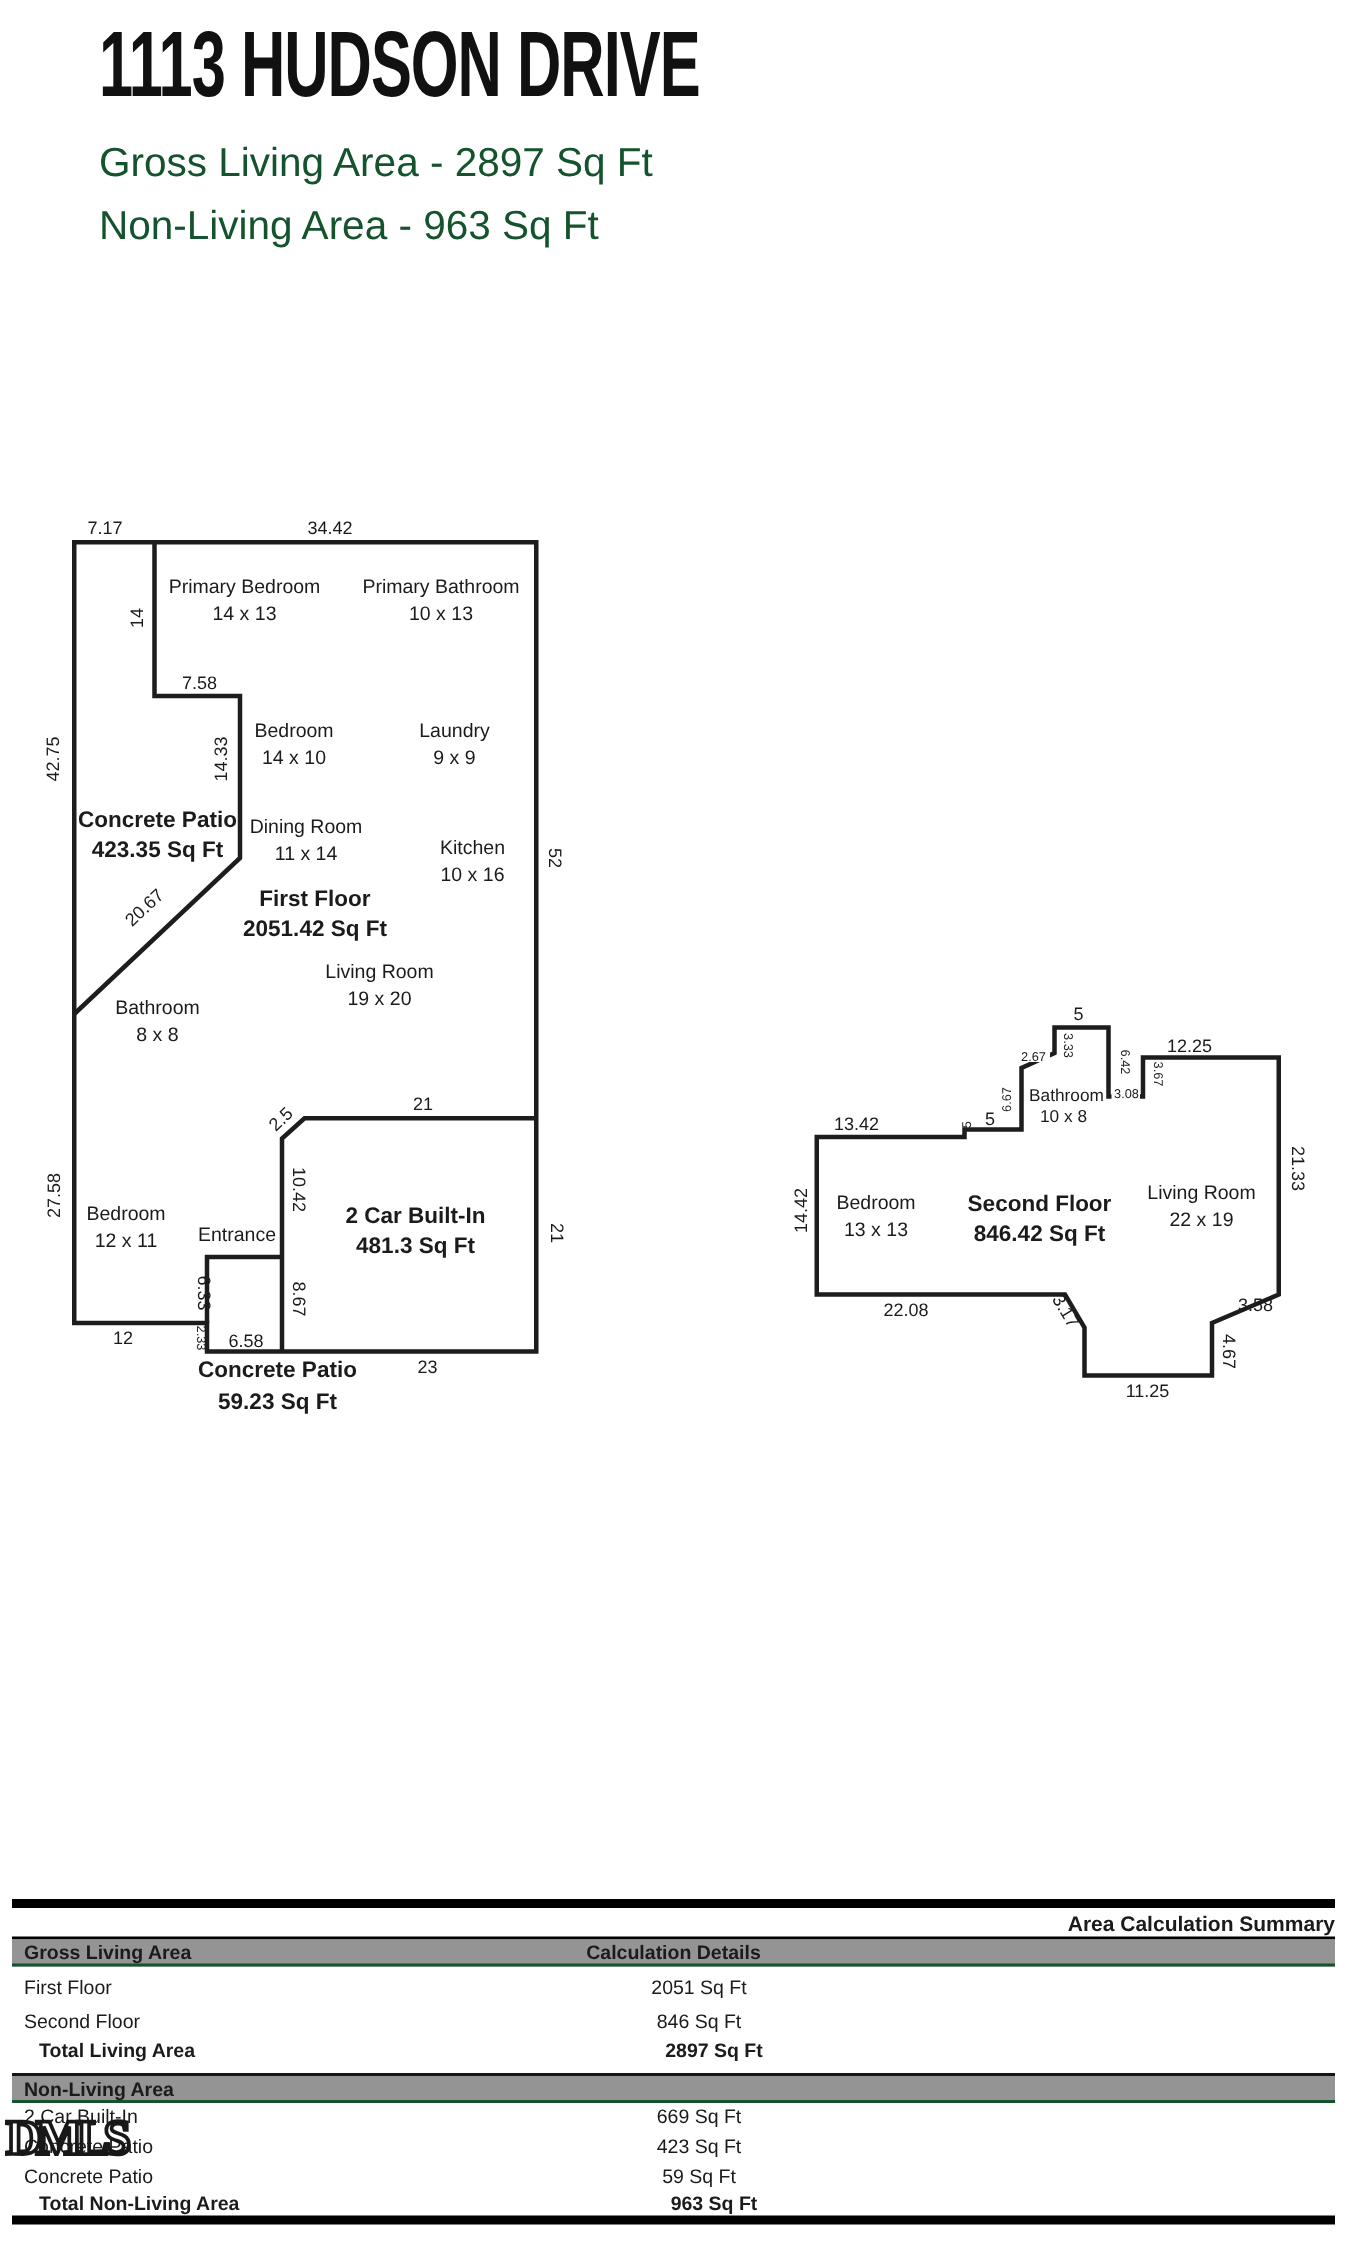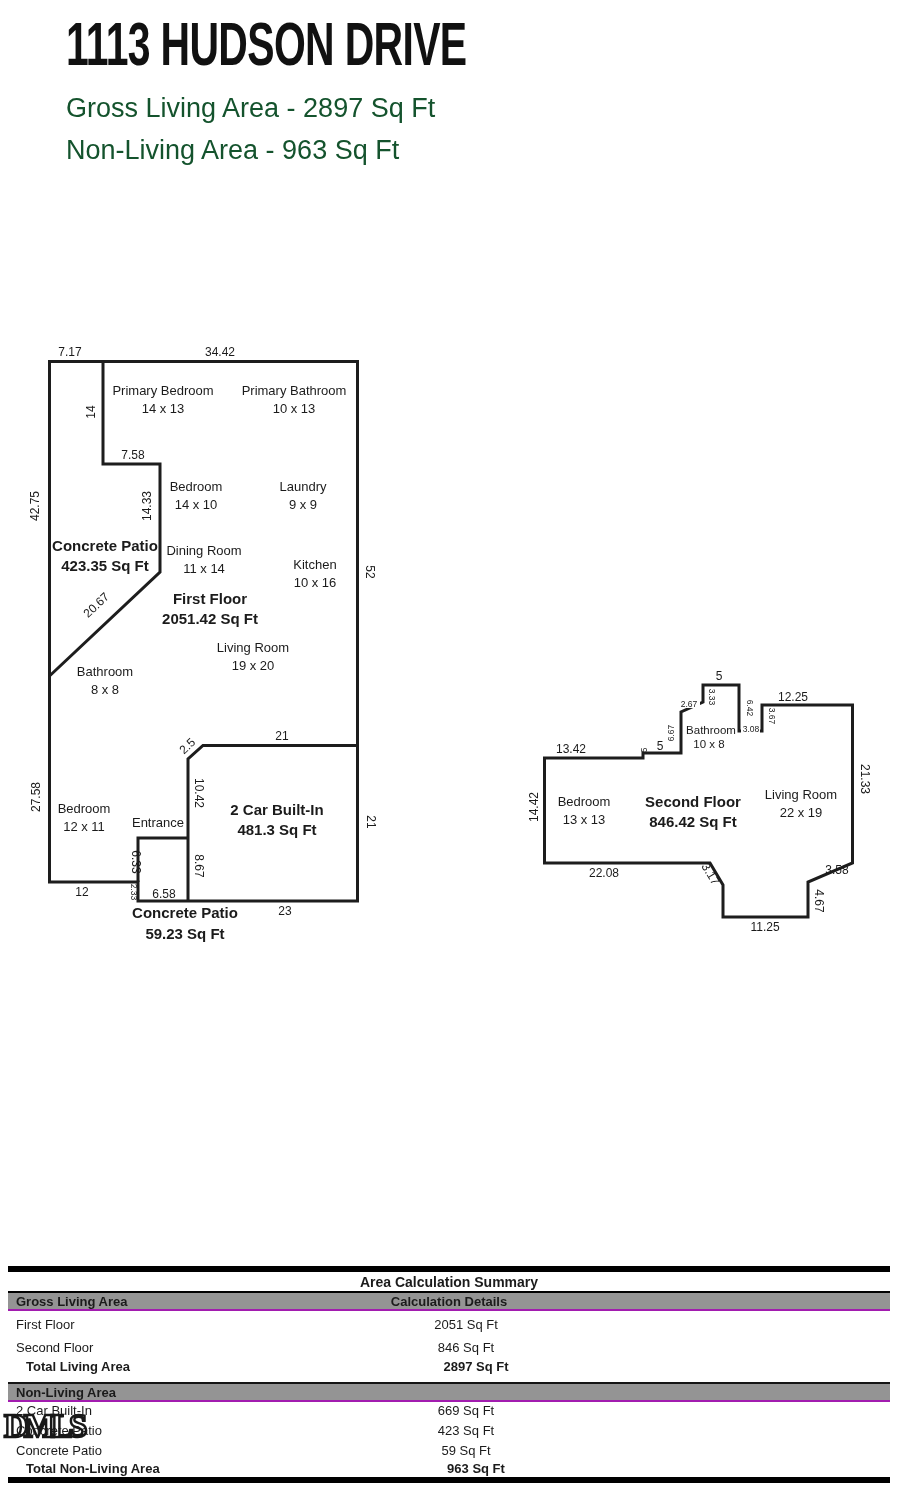--- a/index.html
+++ b/index.html
@@ -25,22 +25,22 @@
   .plans{position:absolute;left:0;top:330px;}
   .wall{fill:none;stroke:#1d1d1d;stroke-width:3;stroke-linejoin:miter;}
   text{fill:#1b1b1b;}
   .room{font-size:13px;text-anchor:middle;}
   .aname{font-size:15px;font-weight:bold;text-anchor:middle;}
   .dim{font-size:12px;text-anchor:middle;}
   .dim-s{font-size:8.5px;text-anchor:middle;}
   
   .summary{position:absolute;left:8px;top:1266px;width:882px;height:218px;font-size:13px;}
   .bar{position:absolute;left:0;width:100%;background:#000;}
-  .tbl-title{position:absolute;top:8px;left:0;width:100%;text-align:center;font-weight:bold;font-size:14px;}
-  .grayhead{position:absolute;left:0;width:100%;height:16px;background:#949494;border-bottom:2px solid #a21caf;}
+  .tbl-title{position:absolute;top:8px;left:0;width:100%;text-align:right;font-weight:bold;font-size:14px;}
+  .grayhead{position:absolute;left:0;width:100%;height:16px;background:#949494;border-bottom:2px solid #14532d;}
   .grayhead .gh-label{position:absolute;left:8px;top:1px;font-weight:bold;}
   .grayhead .gh-center{position:absolute;left:0;top:1px;width:100%;text-align:center;font-weight:bold;}
   .trow{position:absolute;left:0;width:100%;height:18px;}
   .trow .t-label{position:absolute;left:8px;top:0;}
   .trow .t-value{position:absolute;left:17px;top:0;width:100%;text-align:center;}
   .trow.bold{font-weight:bold;margin-left:10px;}
   
   .watermark{
     position:absolute;left:4px;top:1408px;
     font-family:"Liberation Serif", serif;

